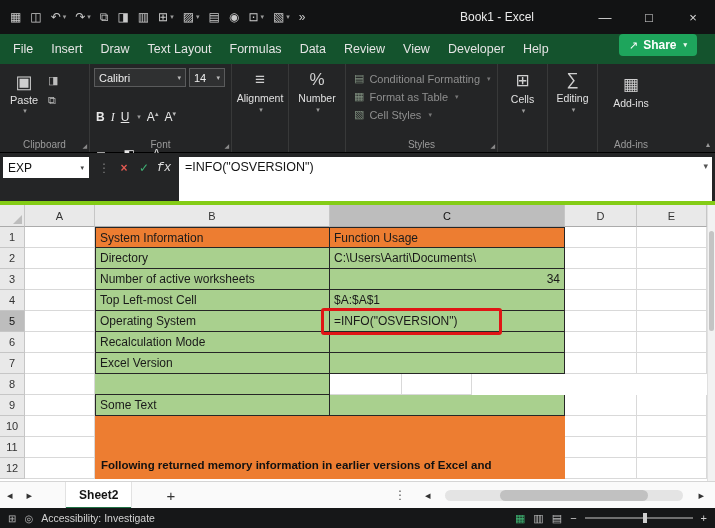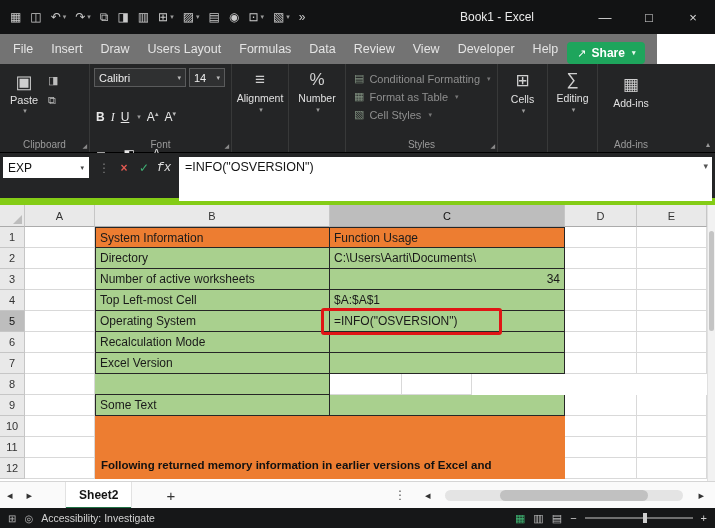--- a/index.html
+++ b/index.html
@@ -10,21 +10,21 @@
   
   .titlebar { position:absolute; left:0; top:0; width:715px; height:34px; background:#121314; }
   .qat { position:absolute; left:6px; top:0; height:34px; display:flex; align-items:center; gap:1px; }
   .qat-btn { display:flex; align-items:center; height:26px; padding:0 4px; font-size:12px; color:#c9c9c9; border-radius:3px; }
   .caret { font-size:7px; color:#9a9a9a; margin-left:2px; }
   .win-title { position:absolute; left:460px; top:0; height:34px; display:flex; align-items:center; font-size:12px; color:#eaeaea; white-space:nowrap; }
   .win-controls { position:absolute; right:0; top:0; height:34px; display:flex; }
   .win-btn { width:44px; height:34px; display:flex; align-items:center; justify-content:center; font-size:13px; color:#dcdcdc; }
 
   
-  .menubar { position:absolute; left:0; top:34px; width:657px; height:30px; background:#737373; display:flex; align-items:flex-end; padding:0 4px; }
+  .menubar { position:absolute; left:0; top:34px; width:715px; height:30px; background:#14532d; display:flex; align-items:flex-start; padding:0 4px; }
   .mtab { font-size:12.5px; color:#e4e4e4; padding:0 9px; height:30px; display:flex; align-items:center; position:relative; white-space:nowrap; }
   .mtab.active { font-weight:bold; }
   .mtab.active::after { content:""; position:absolute; left:8px; right:8px; bottom:2px; height:2px; background:#35b56a; }
   .share-btn { margin-left:auto; margin-right:14px; background:#1ea55c; border:none; color:#fff; font-size:12px; font-weight:bold; border-radius:4px; height:22px; display:flex; align-items:center; gap:5px; padding:0 10px; font-family:"Liberation Sans",sans-serif; }
   .share-btn .caret { color:#eafaf0; }
   .share-glyph { font-size:11px; font-weight:normal; }
 
   
   .ribbon { position:absolute; left:0; top:64px; width:715px; height:89px; background:#242526; color:#ddd; display:flex; border-bottom:1px solid #000; }
   .rgroup { position:relative; border-right:1px solid #383939; height:100%; padding:4px 4px 14px 4px; }
@@ -52,21 +52,21 @@
   .big-group { width:57px; display:flex; flex-direction:column; align-items:center; justify-content:flex-start; gap:2px; padding:6px 2px 2px 2px; }
   .big-icon { font-size:17px; color:#cfcfcf; }
   .big-label { font-size:10.5px; color:#e0e0e0; white-space:nowrap; }
   .styles-col { display:flex; flex-direction:column; gap:5px; padding:4px 4px 0 4px; }
   .style-item { display:flex; align-items:center; gap:5px; font-size:11px; color:#8f8f8f; white-space:nowrap; }
   .style-item .icon-sm { color:#7f8f7f; font-size:11px; }
   .style-item .caret { color:#777; }
   .ribbon-collapse { position:absolute; right:5px; bottom:3px; font-size:8px; color:#9a9a9a; }
 
   
-  .formulabar { position:absolute; left:0; top:153px; width:715px; height:52px; background:#242526; display:flex; align-items:flex-start; padding:4px 3px 4px 3px; gap:4px; border-bottom:7px solid #84cc16; }
+  .formulabar { position:absolute; left:0; top:153px; width:715px; height:52px; background:#242526; display:flex; align-items:flex-start; padding:4px 3px 4px 3px; gap:4px; border-bottom:4px solid #84cc16; }
   .namebox { width:86px; height:21px; background:#fff; color:#111; font-size:12px; display:flex; align-items:center; padding:0 5px; }
   .namebox .nb-text { flex:1; }
   .namebox .caret { color:#444; }
   .fb-icons { display:flex; align-items:center; height:21px; gap:2px; padding:0 2px; }
   .fb-ic { width:18px; text-align:center; font-size:12px; }
   .fb-dots { color:#7f7f7f; }
   .fb-cancel { color:#e05a52; font-weight:bold; }
   .fb-enter { color:#3fae73; }
   .fb-fx { color:#e0e0e0; font-style:italic; font-family:Liberation Mono, monospace; }
   .formula-input { flex:1; height:44px; background:#fff; color:#141414; font-size:12.5px; padding:3px 18px 0 6px; position:relative; }
@@ -162,21 +162,21 @@
       <span class="win-btn">—</span>
       <span class="win-btn">□</span>
       <span class="win-btn">×</span>
     </div>
   </header>
 
   <nav class="menubar">
     <span class="mtab">File</span>
     <span class="mtab">Insert</span>
     <span class="mtab">Draw</span>
-    <span class="mtab">Users Layout</span>
+    <span class="mtab">Text Layout</span>
     <span class="mtab">Formulas</span>
     <span class="mtab">Data</span>
     <span class="mtab">Review</span>
     <span class="mtab">View</span>
     <span class="mtab">Developer</span>
     <span class="mtab">Help</span>
     <button class="share-btn">
       <span class="share-glyph">↗</span>
       <span>Share</span>
       <span class="caret">▾</span>

